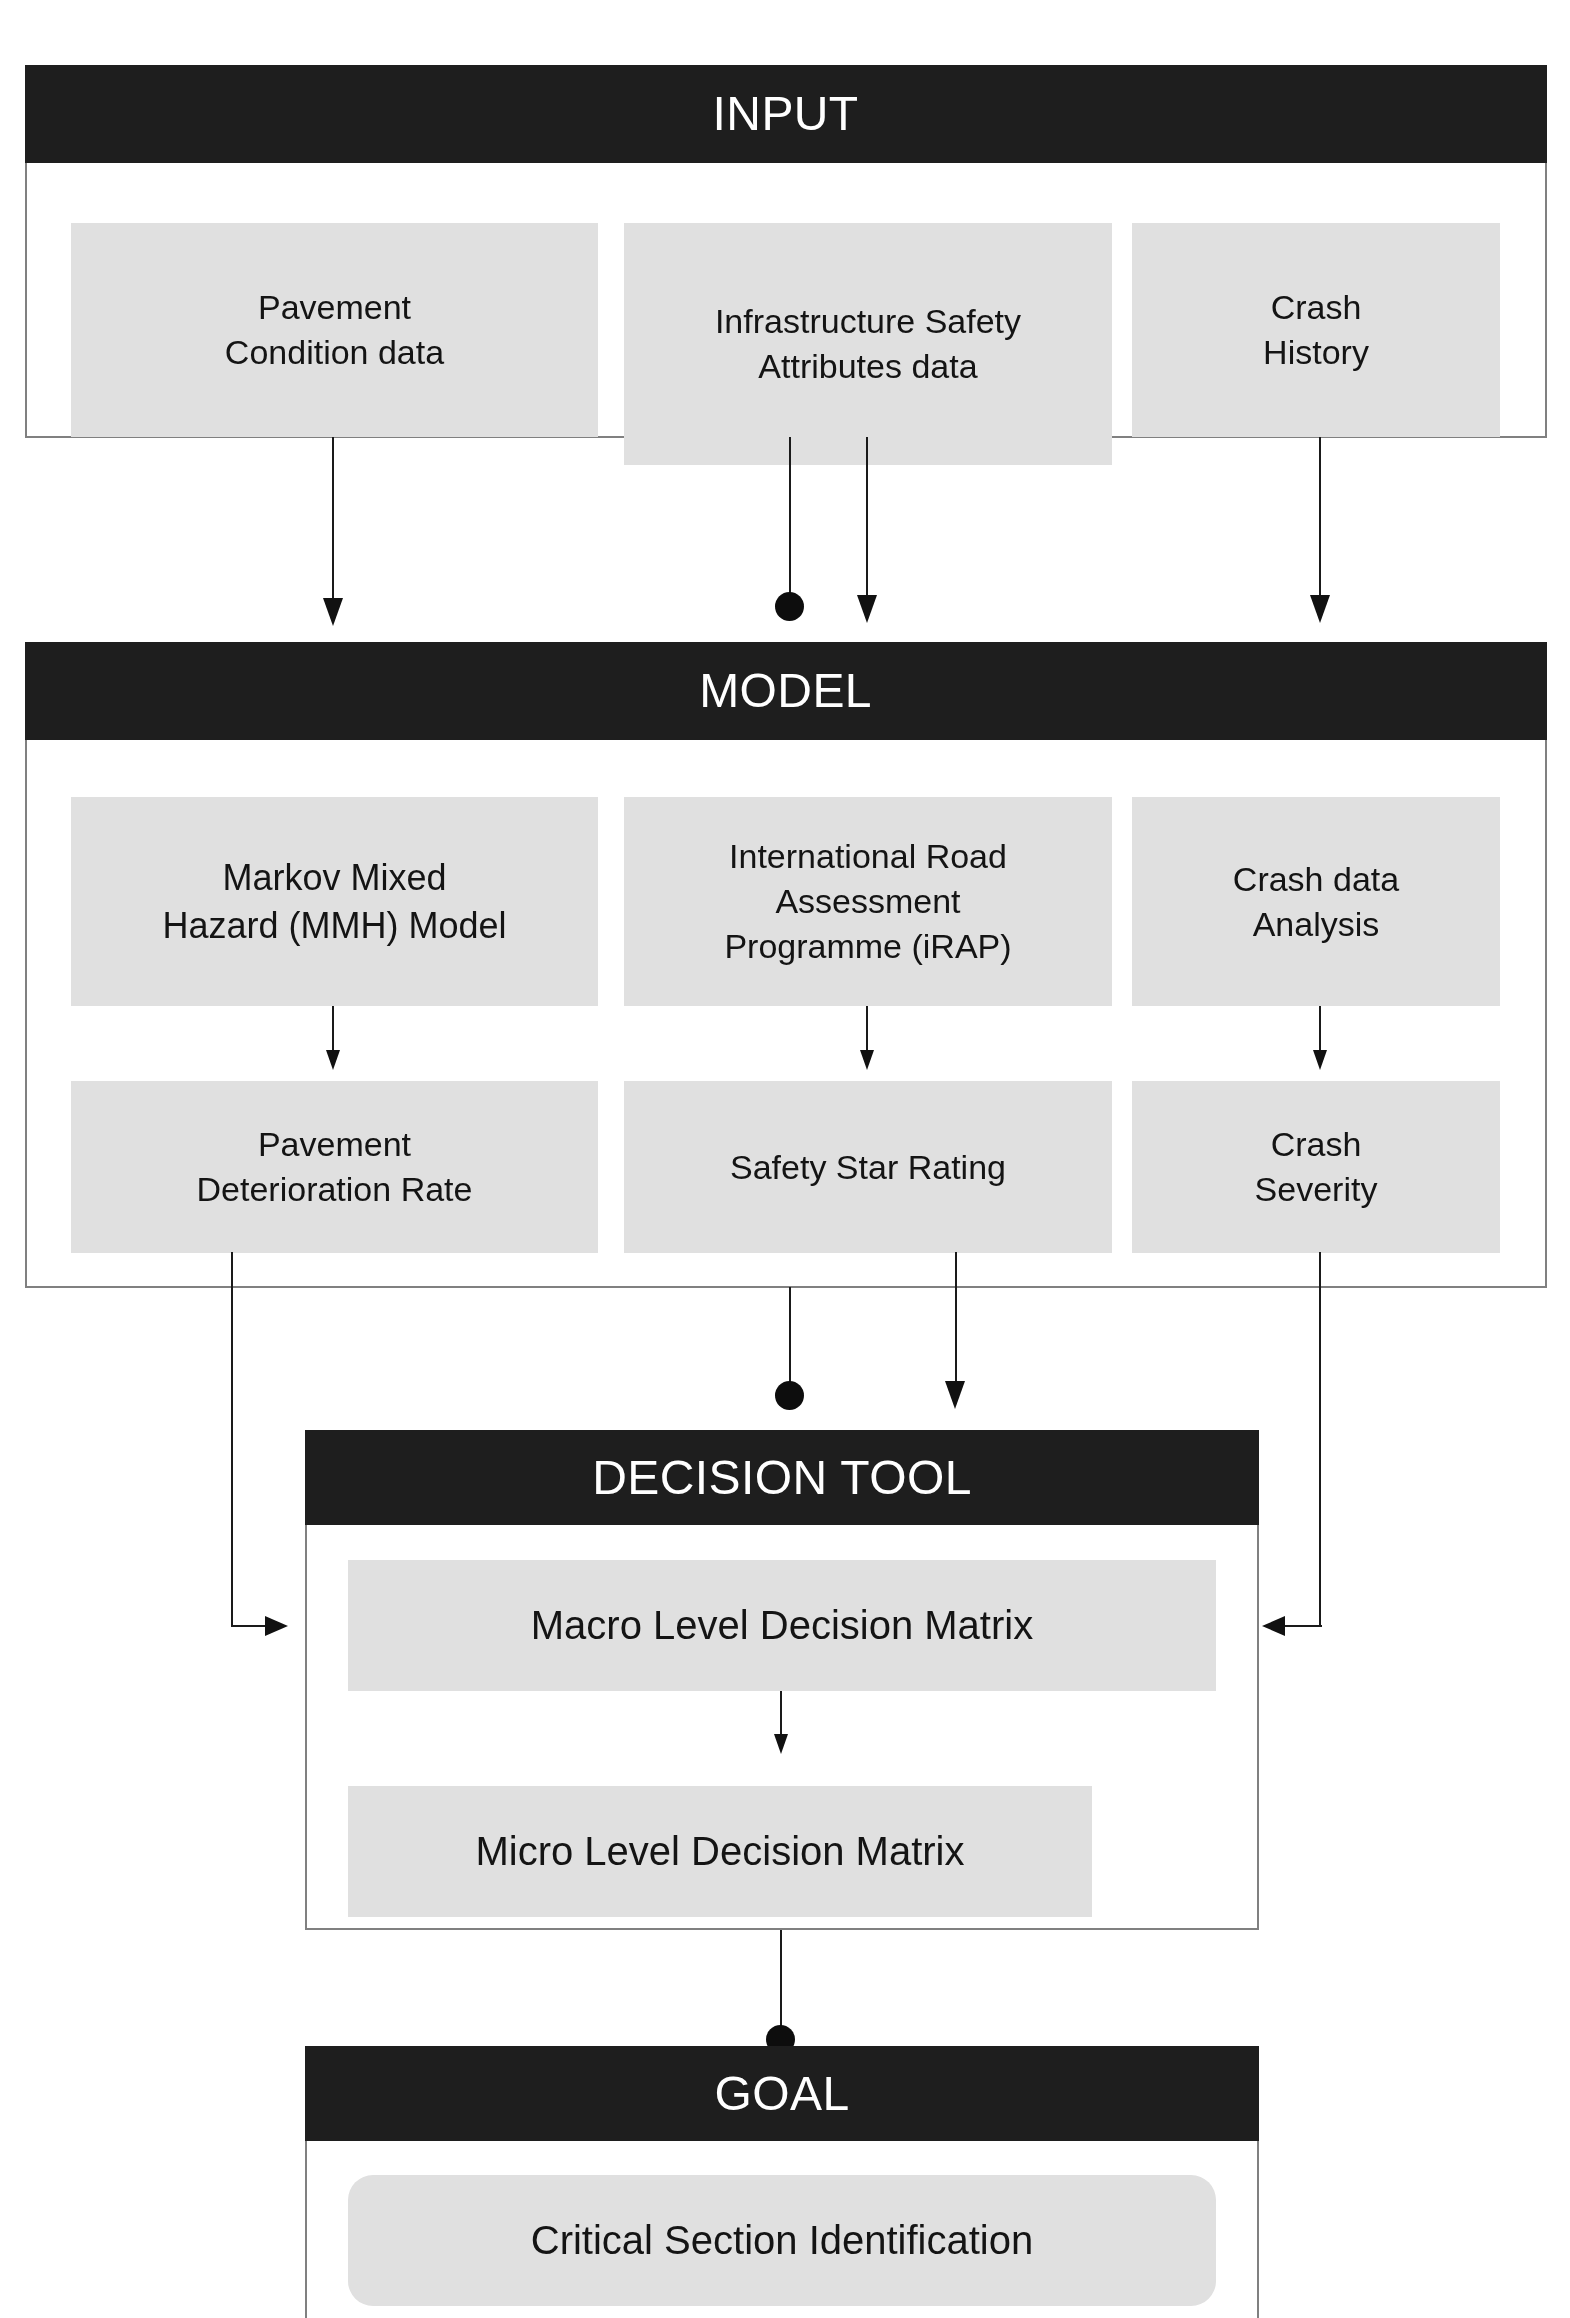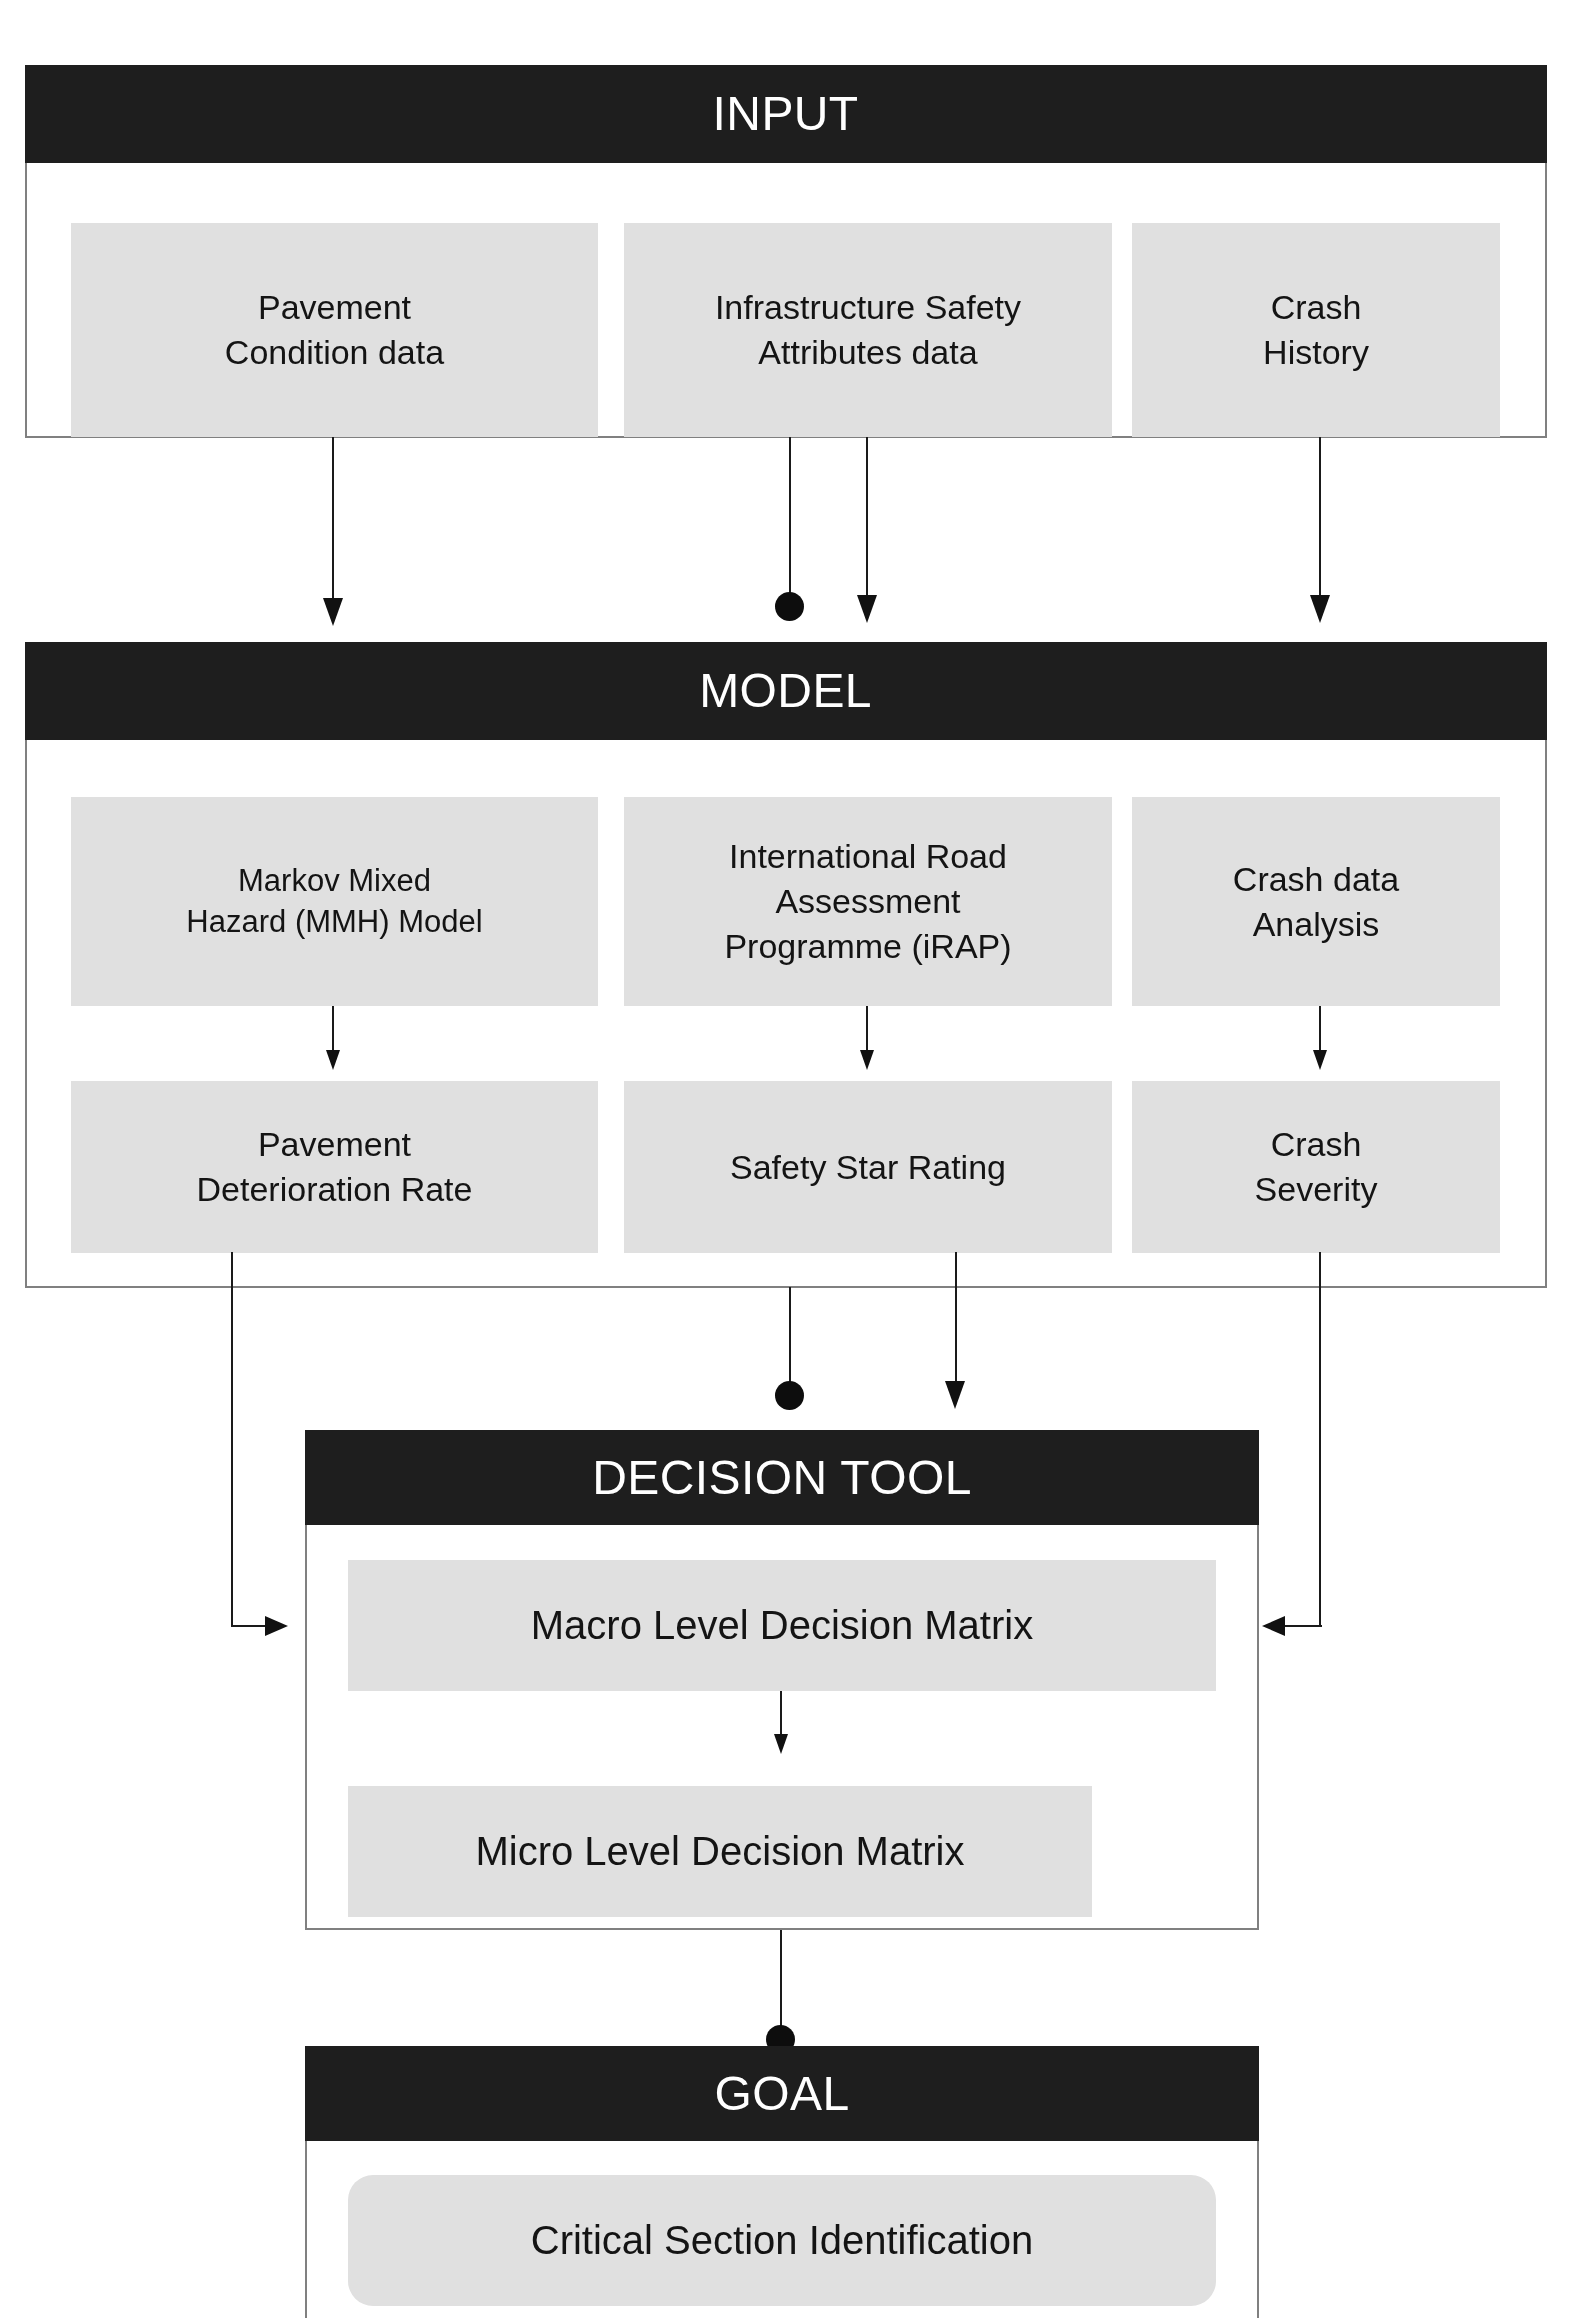--- a/index.html
+++ b/index.html
@@ -111,21 +111,21 @@
     <span>INPUT</span>
   </div>
 
   <div class="card" style="left:71px; top:177px; width:527px; height:214px; font-size:34px;">
     <div>
       <div>Pavement</div>
       <div>Condition data</div>
     </div>
   </div>
 
-  <div class="card" style="left:624px; top:177px; width:488px; height:214px; font-size:34px;">
+  <div class="card" style="left:624px; top:177px; width:488px; height:242px; font-size:34px;">
     <div>
       <div>Infrastructure Safety</div>
       <div>Attributes data</div>
     </div>
   </div>
 
   <div class="card" style="left:1132px; top:177px; width:368px; height:214px; font-size:34px;">
     <div>
       <div>Crash</div>
       <div>History</div>
@@ -142,21 +142,21 @@
   <div class="arrow-down" style="left:857px; top:549px;"></div>
 
   <div class="vline" style="left:1319px; top:391px; height:165px;"></div>
   <div class="arrow-down" style="left:1310px; top:549px;"></div>
 
   <div class="panel" style="left:24.6px; top:596px; width:1522px; height:646px;"></div>
   <div class="panel-header" style="left:24.6px; top:596px; width:1522px; height:98px; font-size:48px;">
     <span>MODEL</span>
   </div>
 
-  <div class="card" style="left:71px; top:751px; width:527px; height:209px; font-size:31px;">
+  <div class="card" style="left:71px; top:751px; width:527px; height:209px; font-size:36px;">
     <div>
       <div>Markov Mixed</div>
       <div>Hazard (MMH) Model</div>
     </div>
   </div>
 
   <div class="card" style="left:1132px; top:751px; width:368px; height:209px; font-size:34px;">
     <div>
       <div>Crash data</div>
       <div>Analysis</div>

